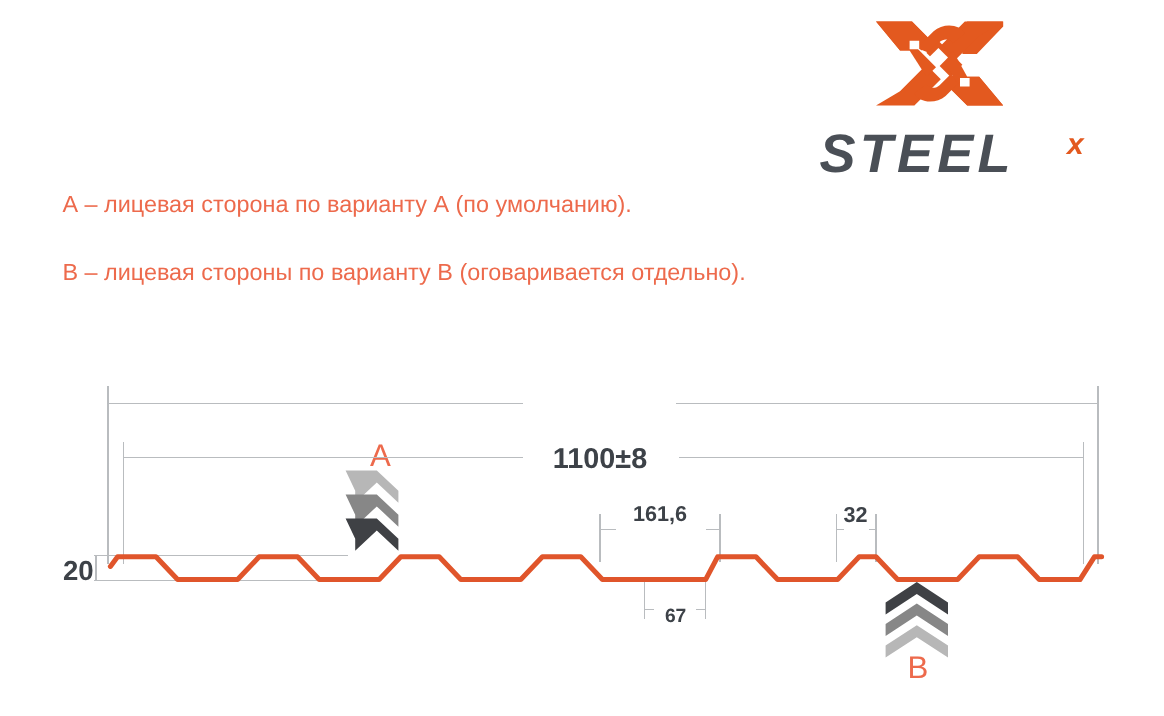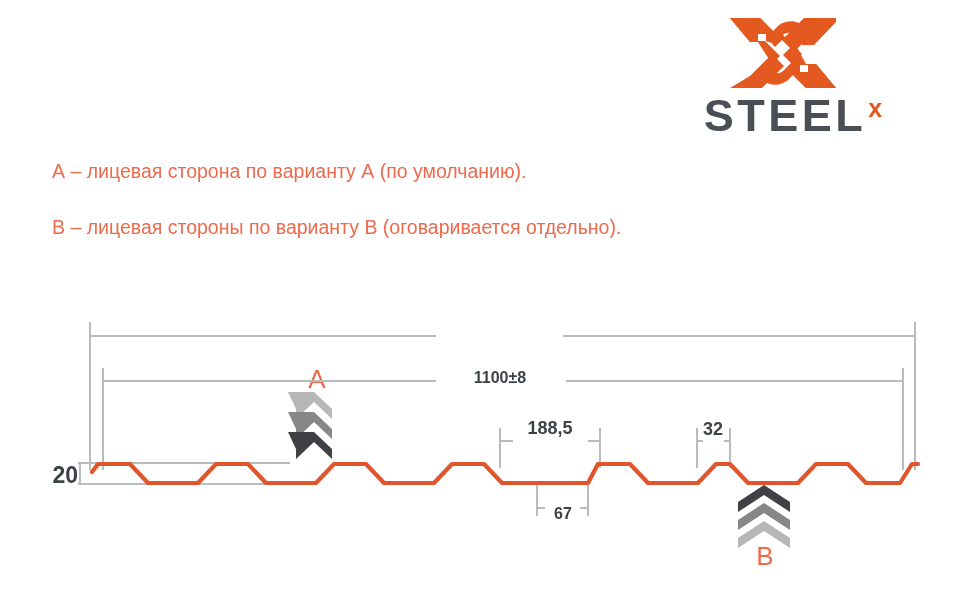--- a/index.html
+++ b/index.html
@@ -29,26 +29,27 @@
   #logo-mark {
     position: absolute;
     left: 45px;
     top: 0px;
     width: 110px;
     height: 78px;
   }
   #logo-wordmark {
     position: absolute;
     left: 0px;
-    top: 80px;
+    top: 92px;
     width: 220px;
     height: 44px;
     display: flex;
     align-items: flex-start;
-    justify-content: center;
+    justify-content: space-between;
+    font-style: italic;
   }
   .wm-steel {
     font-family: "Liberation Sans", sans-serif;
     font-size: 45px;
     font-weight: 700;
     letter-spacing: 3.5px;
     color: #4a4f56;
     line-height: 44px;
   }
   .wm-x {
@@ -90,21 +91,21 @@
   
   .dim-label {
     position: absolute;
     font-family: "Liberation Sans", sans-serif;
     font-weight: 700;
     color: #3d4248;
     text-align: center;
     white-space: nowrap;
   }
   #dim-1130  { left: 440px; top: 325px; width: 120px; font-size: 20px; }
-  #dim-1100  { left: 440px; top: 369px; width: 120px; font-size: 16px; }
+  #dim-1100  { left: 440px; top: 369px; width: 120px; font-size: 24px; }
   #dim-1375  { left: 500px; top: 418px; width: 100px; font-size: 18px; }
   #dim-32    { left: 688px; top: 419px; width: 50px; font-size: 18px; }
   #dim-67    { left: 528px; top: 505px; width: 70px; font-size: 16px; }
   #dim-20    { left: 44px;  top: 462px; width: 34px; font-size: 23px; text-align: right; }
 </style>
 </head>
 <body>
 
 <div id="page">
 
@@ -137,21 +138,21 @@
     <div id="logo-wordmark">
       <span class="wm-steel">STEEL</span>
       <span class="wm-x">x</span>
     </div>
   </div>
 
   <div class="caption" id="caption-a">А – лицевая сторона по варианту А (по умолчанию).</div>
   <div class="caption" id="caption-b">В – лицевая стороны по варианту В (оговаривается отдельно).</div>
 
   <div class="dim-label" id="dim-1100">1100±8</div>
-  <div class="dim-label" id="dim-1375">188,5</div>
+  <div class="dim-label" id="dim-1375">161,6</div>
   <div class="dim-label" id="dim-32">32</div>
   <div class="dim-label" id="dim-67">67</div>
   <div class="dim-label" id="dim-20">20</div>
 
   <div class="marker-letter" id="marker-a-letter">А</div>
   <div class="marker-letter" id="marker-b-letter">В</div>
 
   <svg style="position:absolute; left:0; top:0; width:970px; height:597px;" viewBox="0 0 970 597">
 
     <g stroke="#b9bcbf" stroke-width="1.1" fill="none" shape-rendering="crispEdges">

